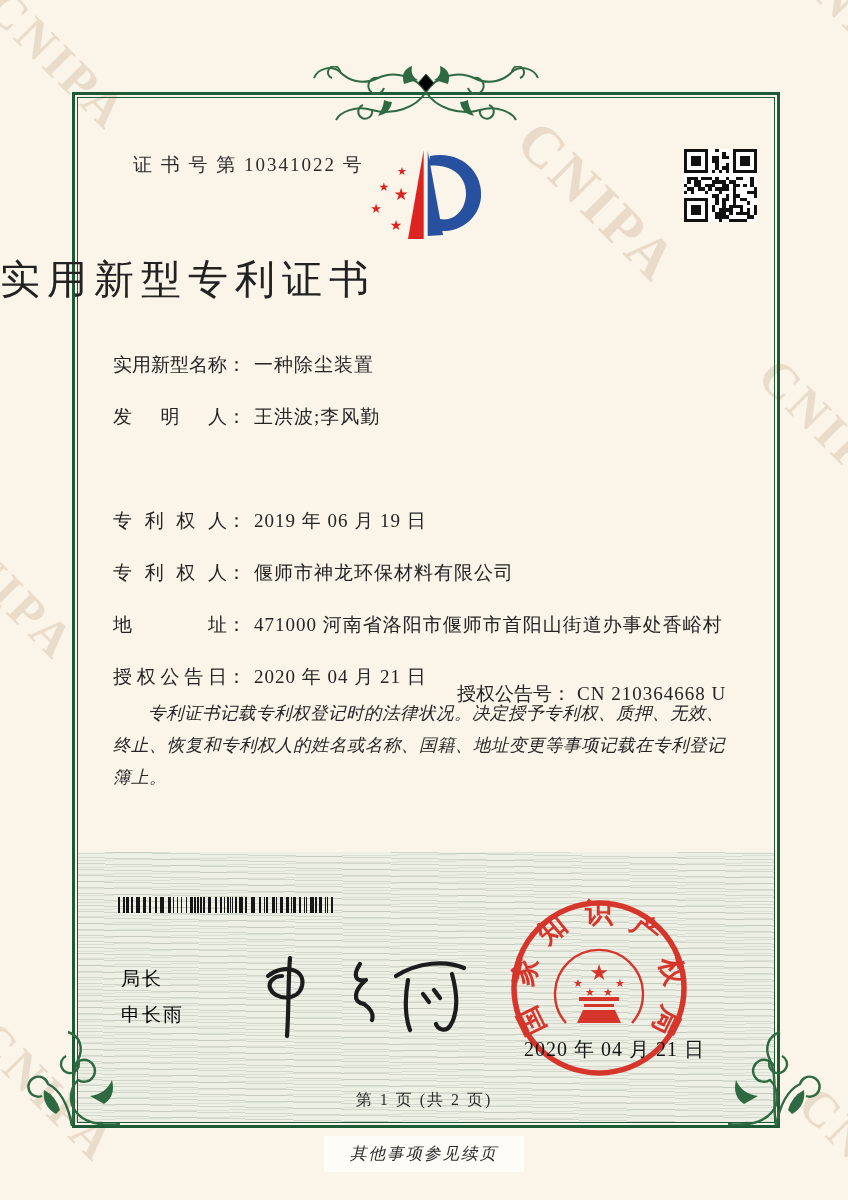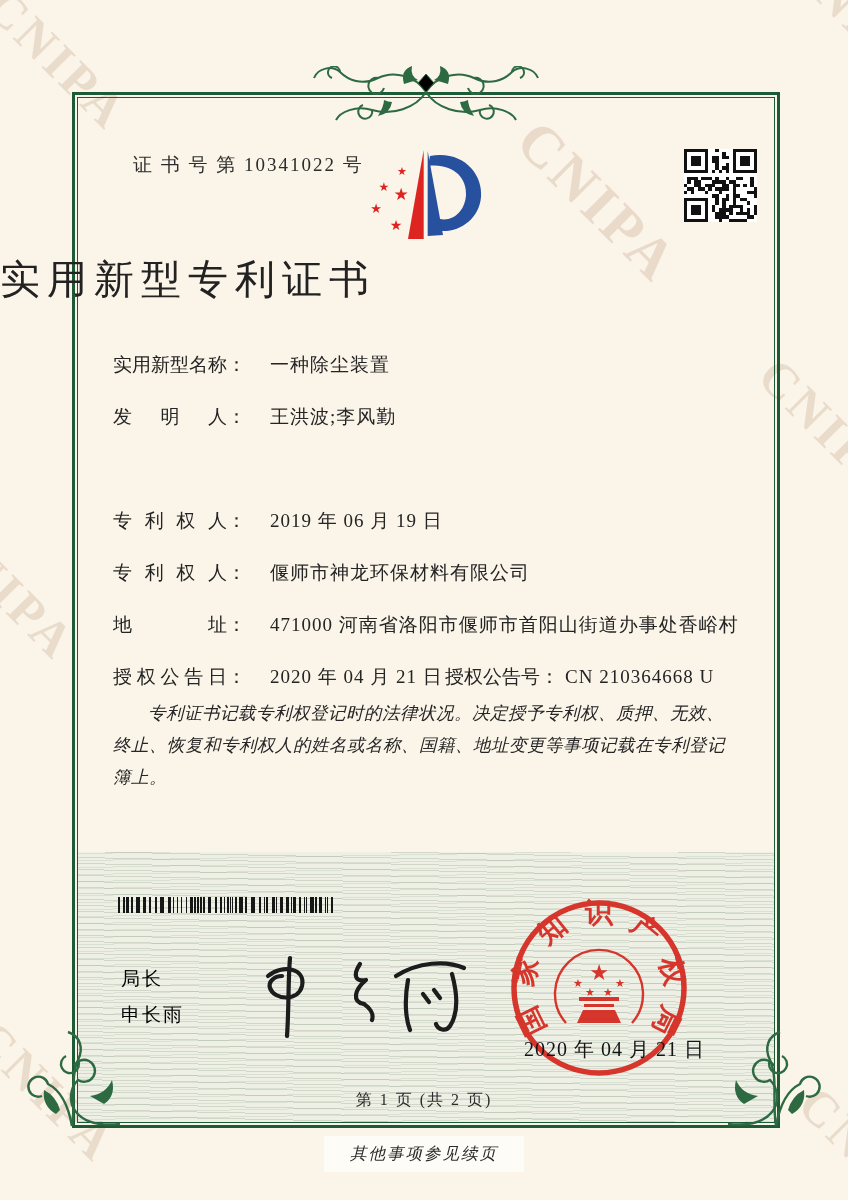--- a/index.html
+++ b/index.html
@@ -32,22 +32,22 @@
 
   .cert-no{position:absolute;left:113px;top:152px;font-size:19px;color:#2c2c2c;letter-spacing:2px;margin-left:20px;}
   .logo{position:absolute;left:365px;top:136px;}
   .qr{position:absolute;left:684px;top:149px;width:73px;height:73px;}
   .title{position:absolute;left:0;right:7px;top:252px;text-align:left;
          font-size:40px;font-weight:400;letter-spacing:7px;color:#222;}
 
   .frow{position:absolute;left:113px;width:640px;font-size:19px;color:#242424;white-space:nowrap;}
   .flabel{display:inline-block;width:114px;text-align:justify;text-align-last:justify;vertical-align:bottom;}
   .fcolon{display:inline-block;}
-  .fvalue{margin-left:24px;letter-spacing:1px;}
-  .grant2{position:absolute;left:332px;}
+  .fvalue{margin-left:8px;letter-spacing:1px;}
+  .grant2{position:absolute;left:344px;margin-top:17px;}
   .grant2 .fvalue{margin-left:6px;}
 
   .body-text{position:absolute;left:113px;top:698px;width:624px;font-size:17.5px;
              line-height:1.82;color:#262626;font-style:italic;letter-spacing:.5px;}
   .body-text p{margin:0;text-indent:2em;}
 
   .barcode{position:absolute;left:118px;top:897px;}
 
   .signer{position:absolute;left:121px;font-family:"Liberation Sans",sans-serif;
           font-size:19px;color:#000000;letter-spacing:2px;}

